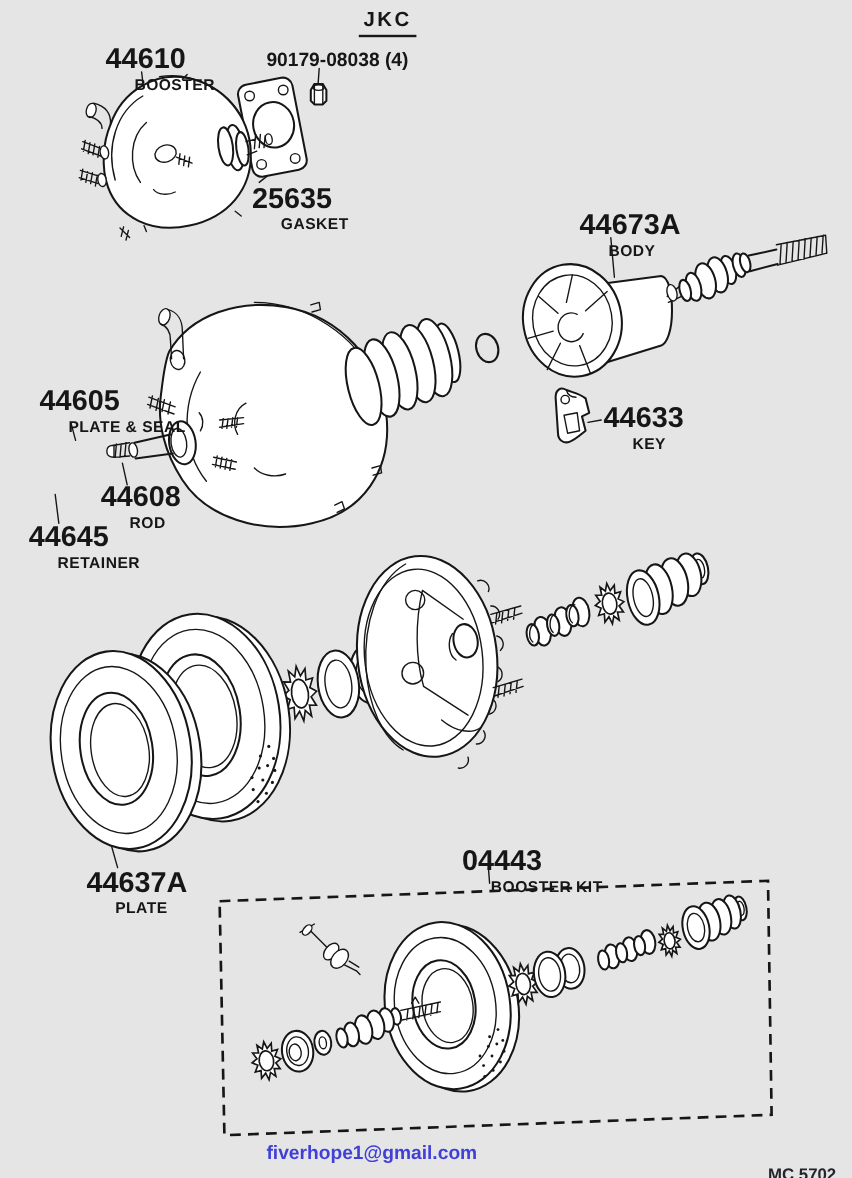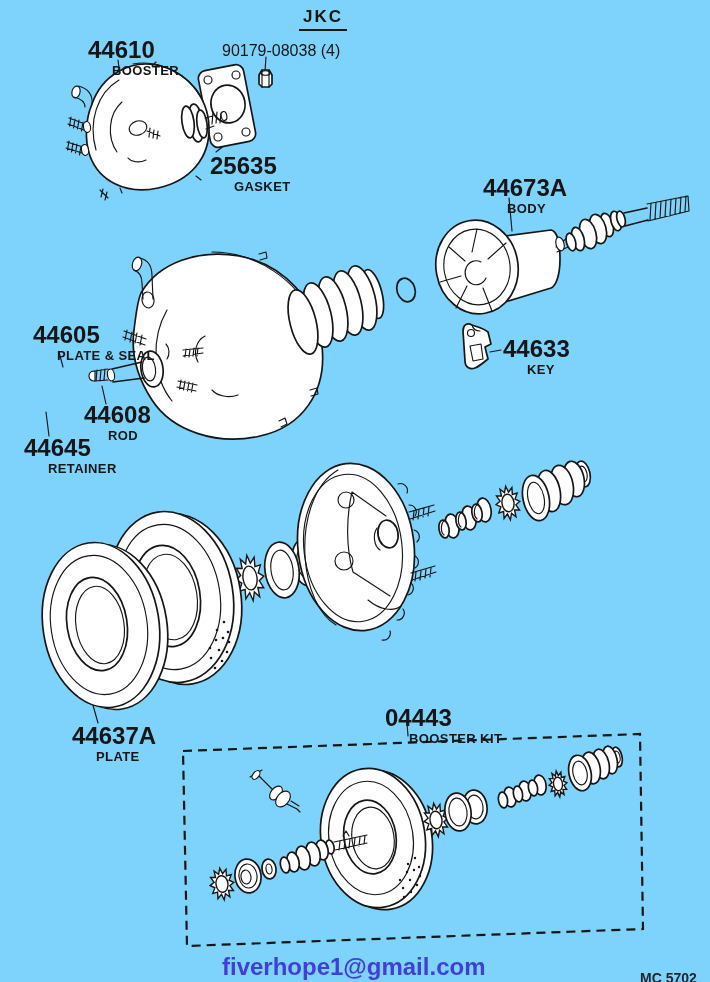--- a/index.html
+++ b/index.html
@@ -1,32 +1,32 @@
 <!DOCTYPE html>
 <html><head>
 <meta charset="utf-8">
 <style>
   html,body{margin:0;padding:0;background:#fff;}
-  .page{position:relative;width:710px;height:982px;overflow:hidden;background:#7dd3fc;
+  .page{position:relative;width:710px;height:982px;overflow:hidden;background:#e5e5e5;
         font-family:"Liberation Sans",sans-serif;color:#161616;}
   svg{position:absolute;left:0;top:0;}
   .ln{fill:none;stroke:#161616;stroke-width:1.7;stroke-linecap:round;stroke-linejoin:round;}
   .lnf{fill:#fff;stroke:#161616;stroke-width:1.7;stroke-linejoin:round;}
   .thin{stroke-width:1.15;}
   .dash{fill:none;stroke:#161616;stroke-width:2.2;stroke-dasharray:9 6;}
   .dot{fill:#161616;stroke:none;}
   #star12 path,#star12 ellipse{fill:#fff;stroke:#161616;stroke-width:1.4;vector-effect:non-scaling-stroke;}
   .plabel{position:absolute;line-height:1;white-space:nowrap;}
   .pnum{font-size:24px;font-weight:bold;letter-spacing:0px;}
   .pname{font-size:13px;font-weight:bold;margin-top:2px;letter-spacing:0.4px;margin-left:24px;}
   .title{position:absolute;left:299px;top:7px;font-size:17px;font-weight:bold;
          letter-spacing:2px;border-bottom:2.5px solid #161616;padding:0 4px 2px 4px;}
-  .boltlabel{position:absolute;left:222px;top:42px;font-size:16px;font-weight:normal;}
+  .boltlabel{position:absolute;left:222px;top:42px;font-size:16px;font-weight:bold;}
   .kitnum{font-size:24px;}
-  .email{position:absolute;left:222px;top:953px;font-size:24px;font-weight:bold;color:#4040d8;}
+  .email{position:absolute;left:222px;top:953px;font-size:16px;font-weight:bold;color:#4040d8;}
   .web{position:absolute;left:486px;top:954px;font-size:23px;font-weight:bold;color:#2b51d6;}
   .corner{position:absolute;left:640px;top:970px;font-size:14px;font-weight:bold;color:#23252e;}
 </style>
 </head>
 <body>
 
 <div class="page">
 
 <svg width="710" height="982" viewBox="0 0 710 982">
   <defs>

